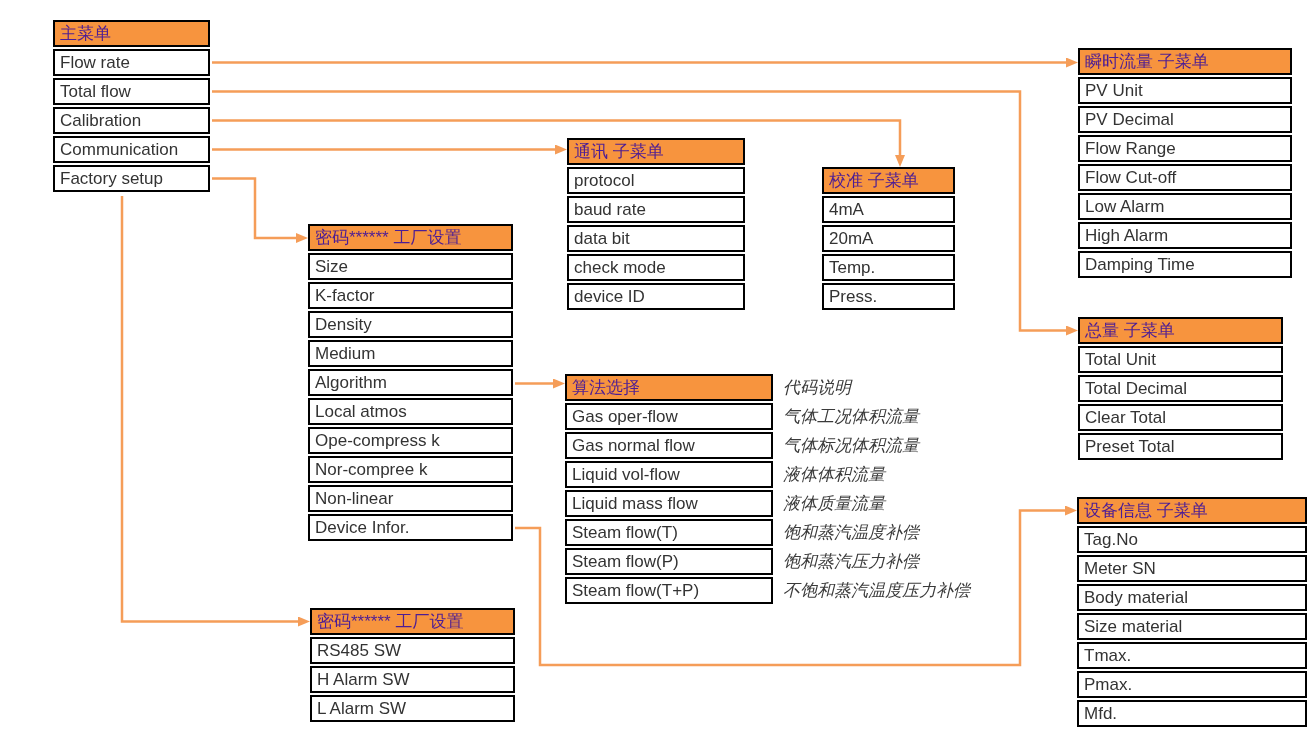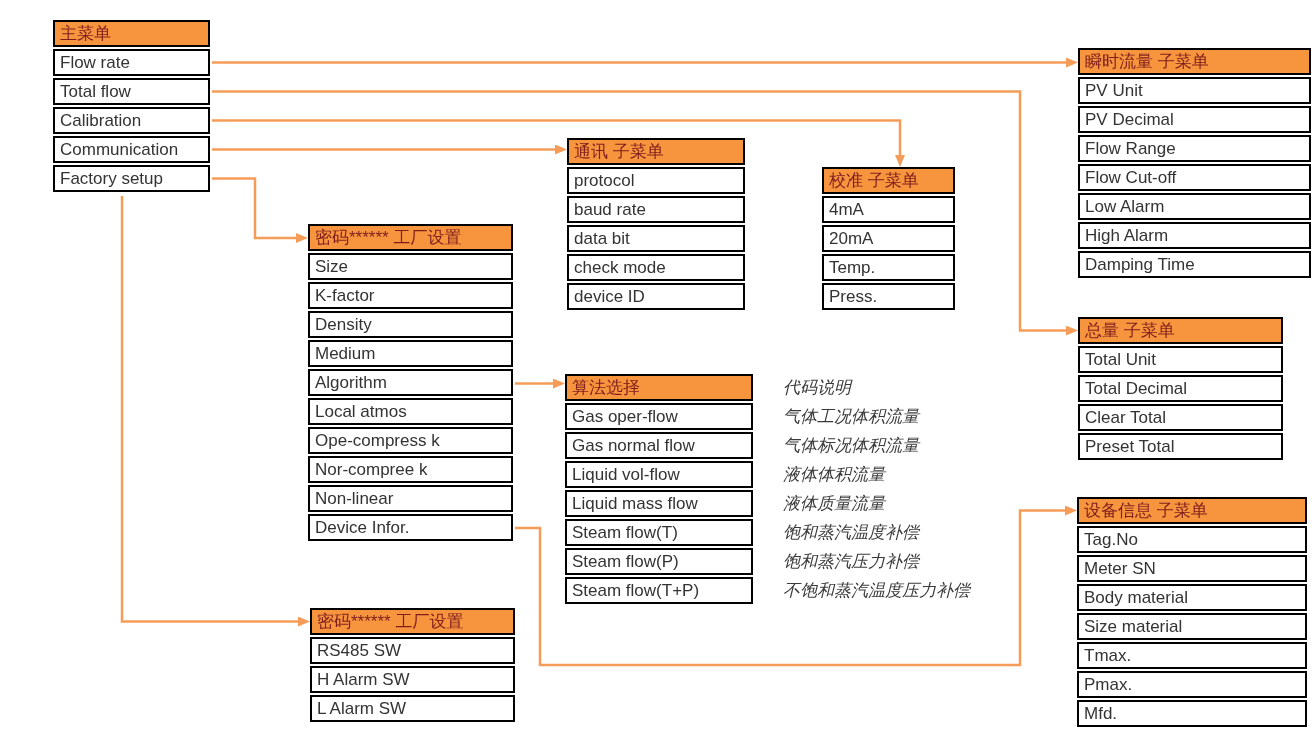--- a/index.html
+++ b/index.html
@@ -12,21 +12,21 @@
   body{font-family:"Liberation Sans","DejaVu Sans",sans-serif;color:var(--text);}
   .canvas{position:relative;width:1314px;height:751px;background:#ffffff;overflow:hidden;}
   .connector-layer{position:absolute;left:0;top:0;z-index:1;}
   .menu-box{position:absolute;z-index:2;}
   .box-header,.box-row{
     box-sizing:border-box;height:27px;margin-bottom:2px;
     border:2px solid var(--border);background:#ffffff;
     display:flex;align-items:center;padding-left:5px;
     font-size:17px;line-height:1;color:var(--text);white-space:nowrap;overflow:hidden;
   }
-  .box-header{background:var(--orange);color:#7f1d1d;}
+  .box-header{background:var(--orange);color:#4c1d95;}
   .desc-col{position:absolute;z-index:2;font-style:italic;}
   .desc-row{
     box-sizing:border-box;height:27px;margin-bottom:2px;border:2px solid transparent;
     display:flex;align-items:center;font-size:17px;line-height:1;color:#3a3a3a;white-space:nowrap;
   }
 </style>
 </head>
 <body>
 
 <div class="canvas">
@@ -51,21 +51,21 @@
     <div class="box-header">主菜单</div>
     <div>
         <div class="box-row">Flow rate</div>
         <div class="box-row">Total flow</div>
         <div class="box-row">Calibration</div>
         <div class="box-row">Communication</div>
         <div class="box-row">Factory setup</div>
       </div>
   </div>
 
-  <div class="menu-box" style="left:1078px;top:48px;width:233px">
+  <div class="menu-box" style="left:1078px;top:48px;width:214px">
     <div class="box-header">瞬时流量 子菜单</div>
     <div>
         <div class="box-row">PV Unit</div>
         <div class="box-row">PV Decimal</div>
         <div class="box-row">Flow Range</div>
         <div class="box-row">Flow Cut-off</div>
         <div class="box-row">Low Alarm</div>
         <div class="box-row">High Alarm</div>
         <div class="box-row">Damping Time</div>
       </div>
@@ -101,21 +101,21 @@
         <div class="box-row">Medium</div>
         <div class="box-row">Algorithm</div>
         <div class="box-row">Local atmos</div>
         <div class="box-row">Ope-compress k</div>
         <div class="box-row">Nor-compree k</div>
         <div class="box-row">Non-linear</div>
         <div class="box-row">Device Infor.</div>
       </div>
   </div>
 
-  <div class="menu-box" style="left:565px;top:374px;width:188px">
+  <div class="menu-box" style="left:565px;top:374px;width:208px">
     <div class="box-header">算法选择</div>
     <div>
         <div class="box-row">Gas oper-flow</div>
         <div class="box-row">Gas normal flow</div>
         <div class="box-row">Liquid vol-flow</div>
         <div class="box-row">Liquid mass flow</div>
         <div class="box-row">Steam flow(T)</div>
         <div class="box-row">Steam flow(P)</div>
         <div class="box-row">Steam flow(T+P)</div>
       </div>

